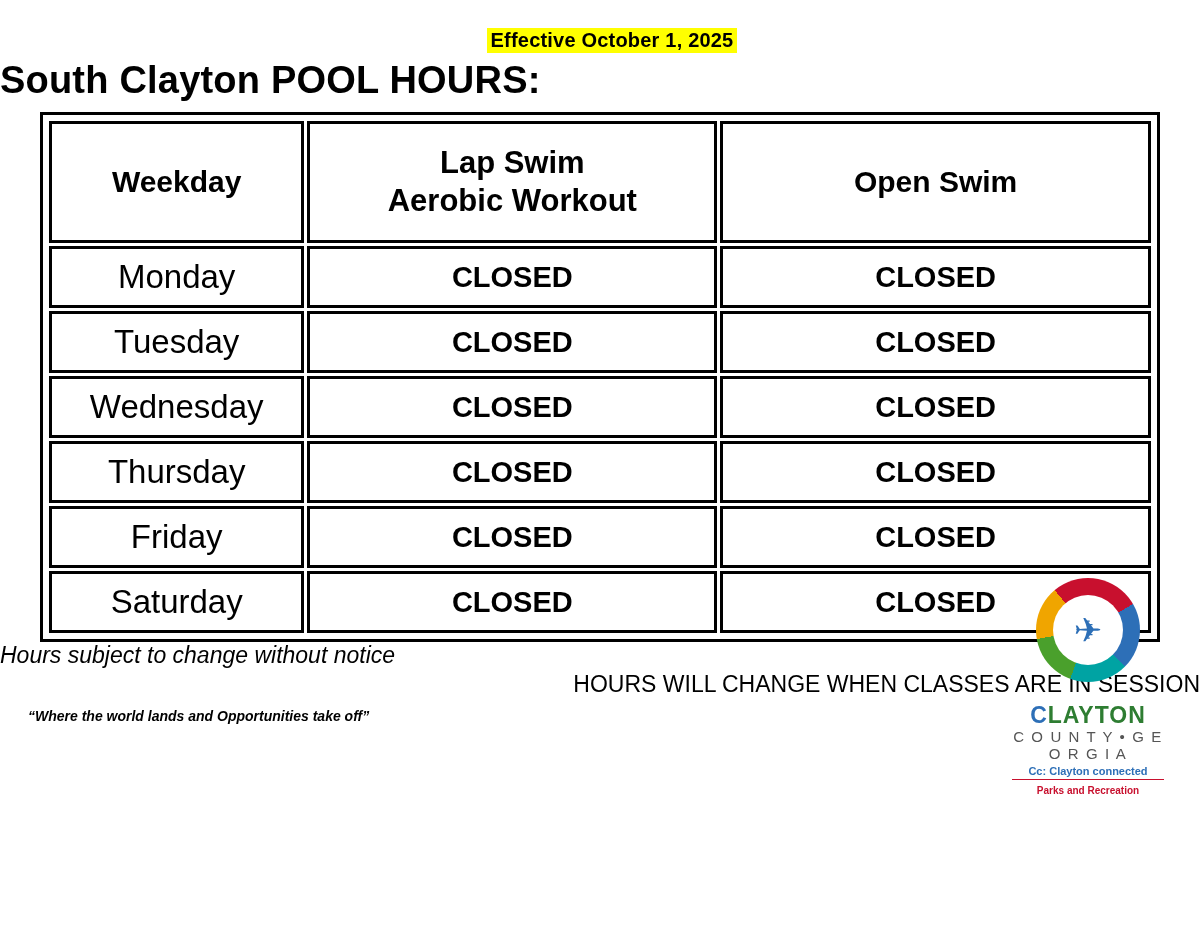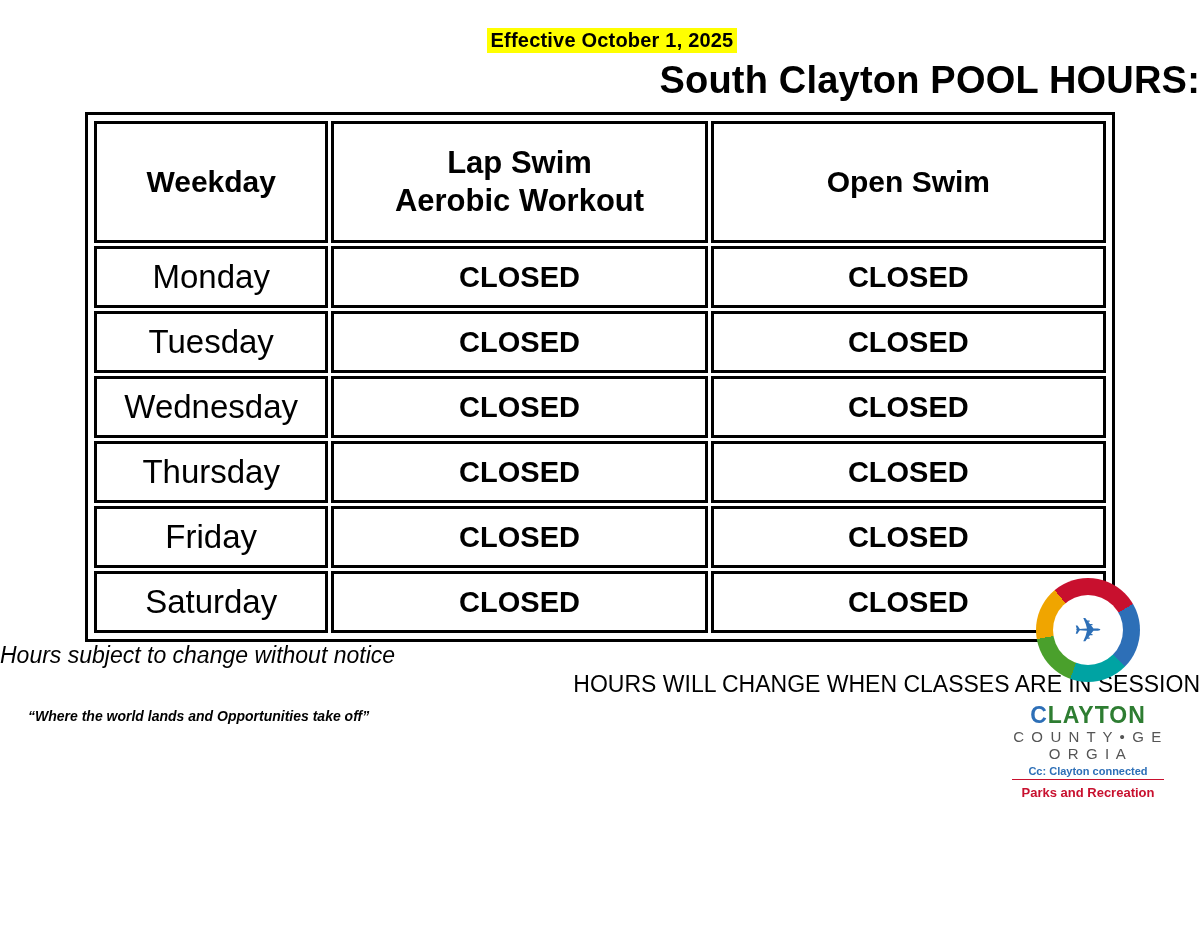--- a/index.html
+++ b/index.html
@@ -26,30 +26,30 @@
     display: inline-block;
     background: #ffff00;
     font-weight: bold;
     font-size: 20px;
     line-height: 1.15;
     padding: 1px 4px;
     letter-spacing: 0.2px;
   }
 
   .main-title {
-    text-align: right;
+    text-align: left;
     font-size: 38px;
     font-weight: bold;
     margin-top: 6px;
     letter-spacing: 0.2px;
   }
 
   .table-wrap {
     margin: 10px auto 0 auto;
-    width: 1030px;
+    width: 1120px;
     border: 3px solid #000000;
     box-sizing: border-box;
     padding: 3px;
   }
 
   table.hours {
     width: 100%;
     border-collapse: separate;
     border-spacing: 3px;
     table-layout: fixed;
@@ -168,21 +168,21 @@
   }
   .logo-connected {
     font-size: 11px;
     color: #2d6fb7;
     font-weight: bold;
     margin-top: 3px;
     border-bottom: 1px solid #c8102e;
     padding-bottom: 2px;
   }
   .logo-dept {
-    font-size: 13px;
+    font-size: 10px;
     font-weight: bold;
     color: #c8102e;
     margin-top: 5px;
   }
 </style>
 </head>
 <body>
 
 <div class="effective-line">
   <span class="effective-text">Effective October 1, 2025</span>

